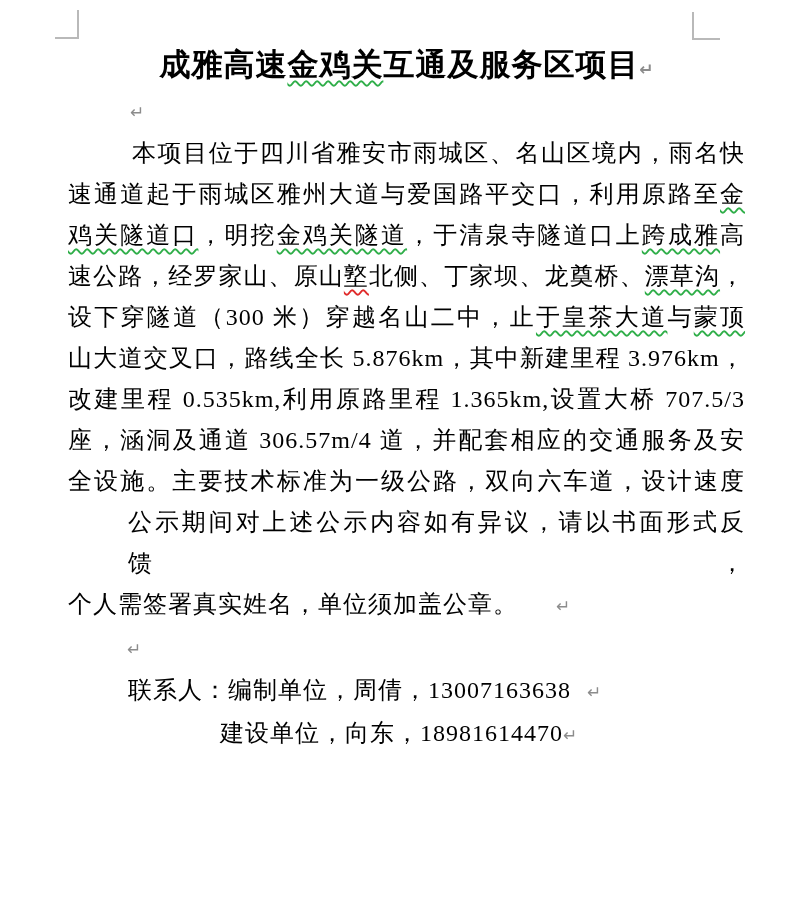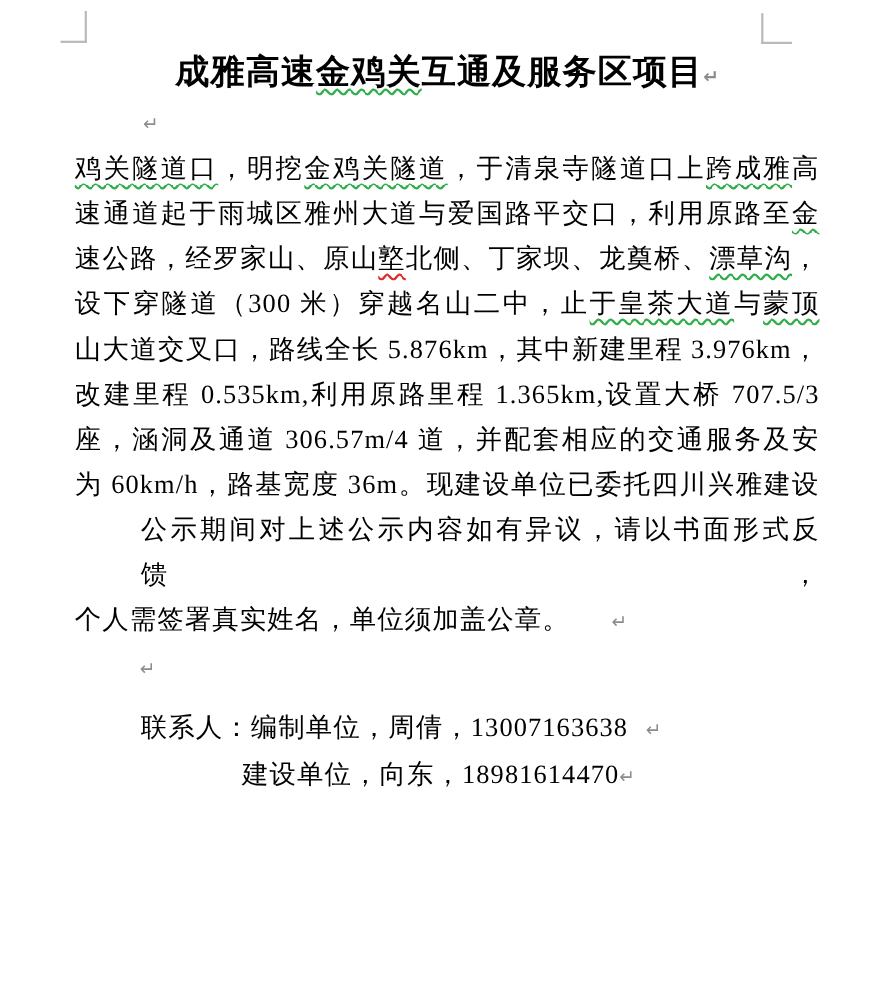--- a/index.html
+++ b/index.html
@@ -47,32 +47,33 @@
   <div class="crop tl"></div>
   <div class="crop tr"></div>
   <div class="content">
       <div class="block title">
         <div class="title-line"><span>成雅高速</span><span class="sq-green">金鸡关</span><span>互通及服务区项目</span><span class="pilcrow">↵</span></div>
       </div>
       <div class="block blank">
         <div class="doc-line" style="padding-left: 62px;"><span class="pilcrow">↵</span></div>
       </div>
       <div class="block body">
+        <div class="doc-line just" style="padding-left: 64px;"><span>本项目位于四川省雅安市雨城区、名山区境内，雨名快</span></div>
+        <div class="doc-line just"><span>速通道起于雨城区雅州大道与爱国路平交口，利用原路至</span><span class="sq-green">金</span></div>
         <div class="doc-line just"><span class="sq-green">鸡关隧道口</span><span>，明挖</span><span class="sq-green">金鸡关隧道</span><span>，于清泉寺隧道口上</span><span class="sq-green">跨成雅</span><span>高</span></div>
-        <div class="doc-line just"><span>速通道起于雨城区雅州大道与爱国路平交口，利用原路至</span><span class="sq-green">金</span></div>
         <div class="doc-line just"><span>速公路，经罗家山、原山</span><span class="sq-red">墪</span><span>北侧、丁家坝、龙奠桥、</span><span class="sq-green">漂草沟</span><span>，</span></div>
         <div class="doc-line just"><span>设下穿隧道（300 米）穿越名山二中，止</span><span class="sq-green">于皇茶大道</span><span>与</span><span class="sq-green">蒙顶</span></div>
         <div class="doc-line just"><span>山大道交叉口，路线全长 5.876km，其中新建里程 3.976km，</span></div>
         <div class="doc-line just"><span>改建里程 0.535km,利用原路里程 1.365km,设置大桥 707.5/3</span></div>
         <div class="doc-line just"><span>座，涵洞及通道 306.57m/4 道，并配套相应的交通服务及安</span></div>
-        <div class="doc-line just"><span>为 60km/h，路基宽度 36m。现建设单位已委托四川兴雅建设</span></div>
+        <div class="doc-line just"><span>全设施。主要技术标准为一级公路，双向六车道，设计速度</span></div>
         <div class="doc-line just" style="padding-left: 60px;"><span>公示期间对上述公示内容如有异议，请以书面形式反馈，</span></div>
         <div class="doc-line"><span>个人需签署真实姓名，单位须加盖公章。</span><span class="pilcrow" style="margin-left: 38px;">↵</span></div>
       </div>
       <div class="block blank">
         <div class="doc-line" style="padding-left: 59px;"><span class="pilcrow">↵</span></div>
       </div>
       <div class="block contact">
-        <div class="doc-line" style="padding-left: 60px; margin-top: 12px;"><span>联系人：编制单位，周倩，13007163638</span><span class="pilcrow" style="margin-left: 16px;">↵</span></div>
+        <div class="doc-line" style="padding-left: 60px;"><span>联系人：编制单位，周倩，13007163638</span><span class="pilcrow" style="margin-left: 16px;">↵</span></div>
         <div class="doc-line" style="padding-left: 152px;"><span>建设单位，向东，18981614470</span><span class="pilcrow">↵</span></div>
       </div>
     </div>
 </div>
 
 </body></html>

